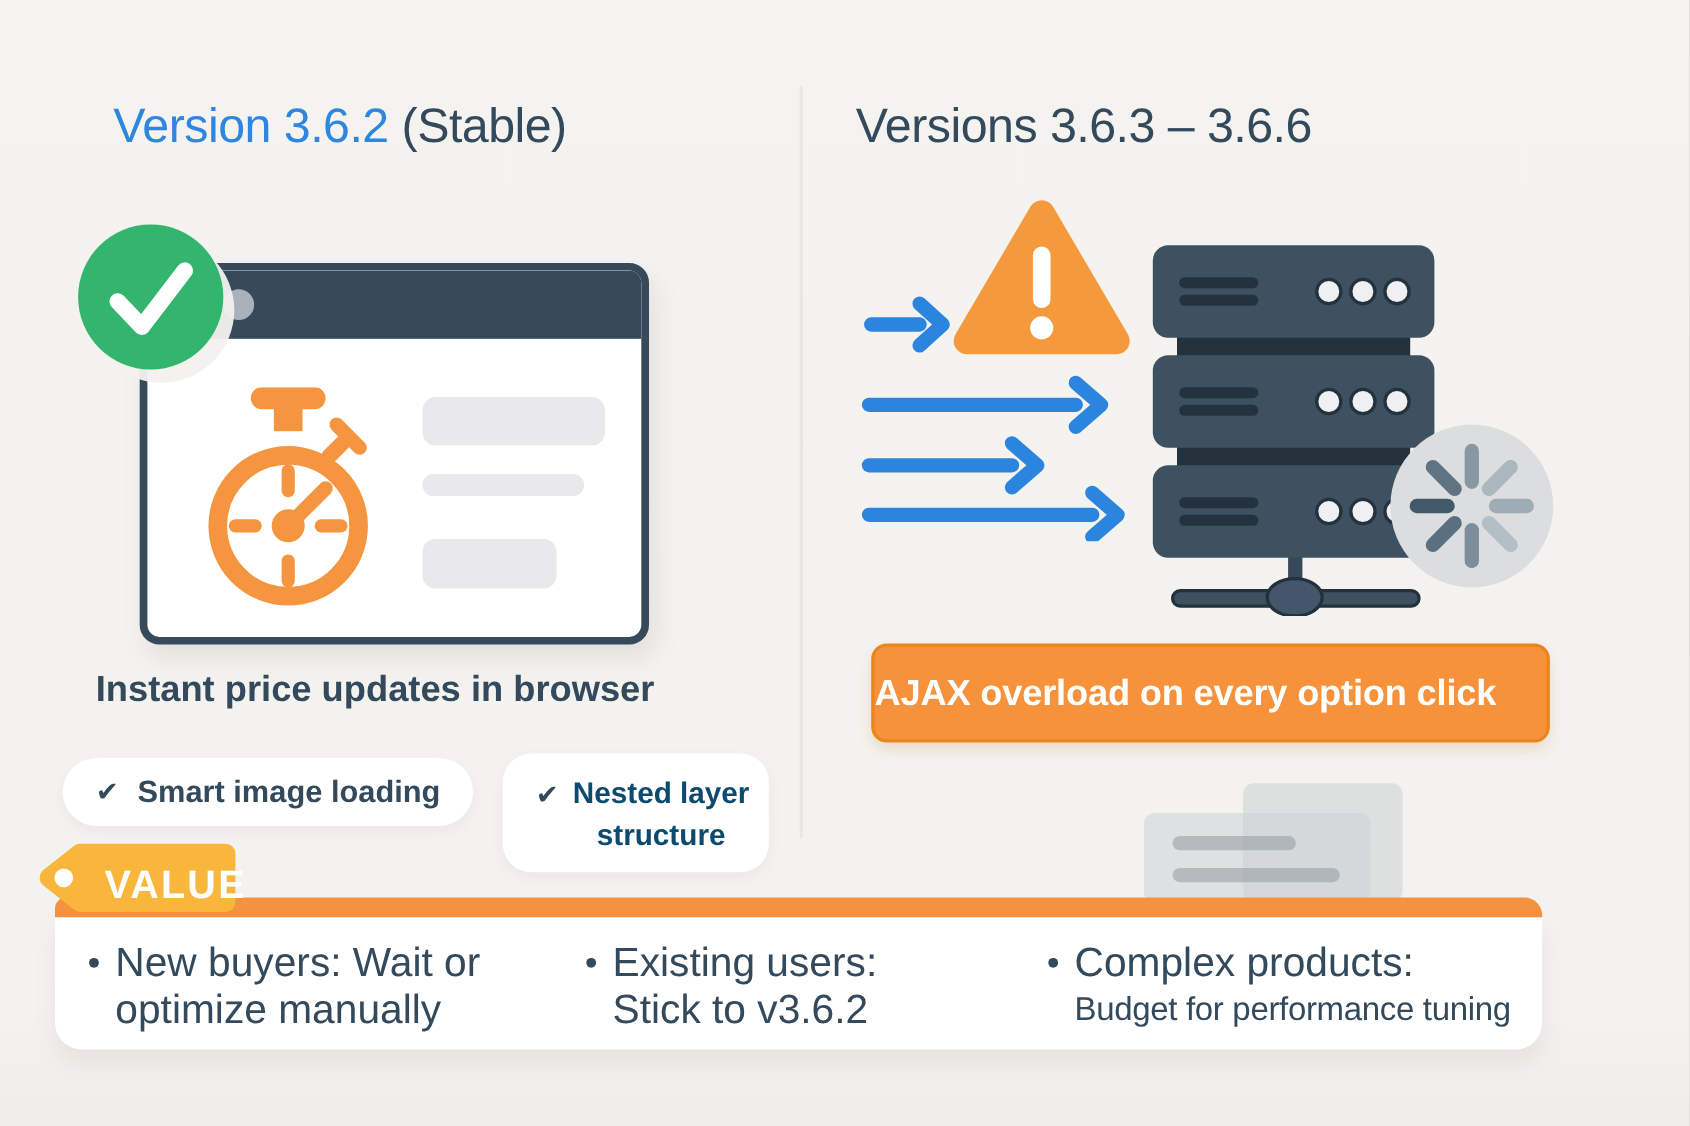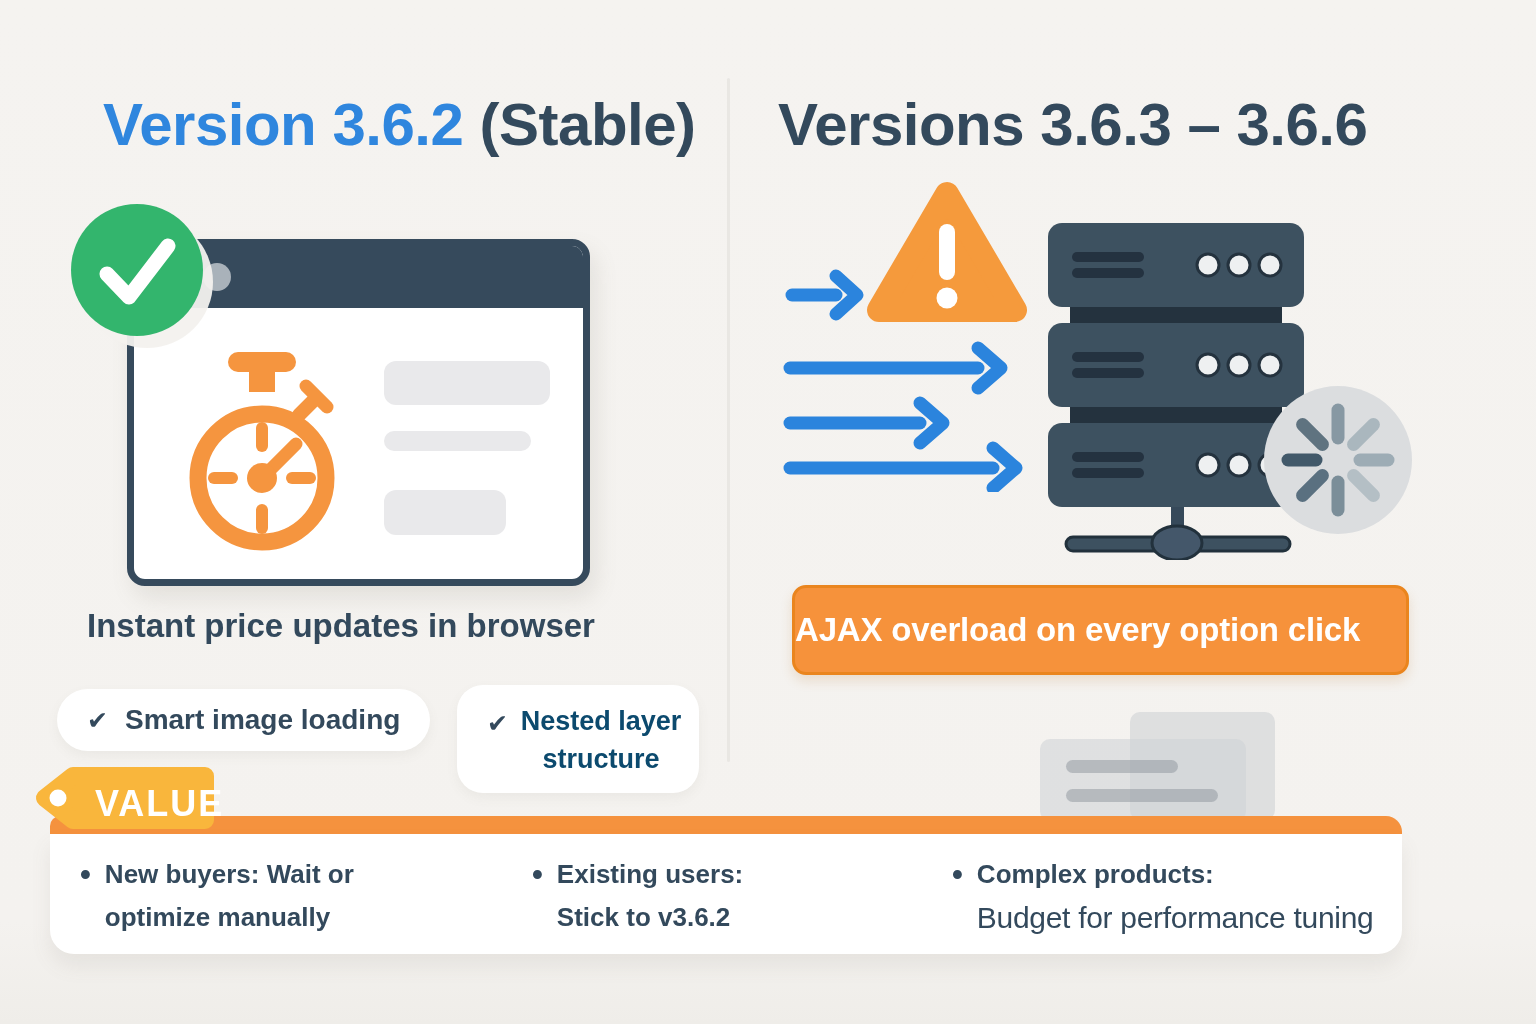--- a/index.html
+++ b/index.html
@@ -3,21 +3,21 @@
 <meta charset="utf-8">
 <style>
   html,body{margin:0;padding:0;background:#d8d6d3;}
   .stage{
     position:relative;width:1536px;height:1024px;overflow:hidden;
     background:linear-gradient(180deg,#f5f3f0 0%,#f4f2ef 90%,#efede9 100%);
     font-family:"Liberation Sans",sans-serif;color:#334a5e;
   }
   .abs{position:absolute;}
   
-  .title{font-size:60px;font-weight:700;letter-spacing:-0.5px;white-space:nowrap;}
+  .title{font-size:44px;font-weight:400;letter-spacing:-0.5px;white-space:nowrap;}
   .title .hl{color:#2f86de;}
   .title .rest{color:#33495c;}
   .divider{left:727px;top:78px;width:3px;height:684px;background:#e9e7e3;border-radius:2px;}
   
   .window{
     left:127px;top:239px;width:463px;height:347px;background:#fff;
     border:7px solid #364a5c;border-radius:18px;box-sizing:border-box;
     box-shadow:6px 12px 22px rgba(120,110,100,.14);overflow:hidden;
   }
   .titlebar{position:absolute;left:0;top:0;right:0;height:62px;background:#364a5c;}
@@ -57,21 +57,21 @@
   .gc-front{left:1040px;top:739px;width:206px;height:82px;background:rgba(206,209,213,.55);}
   .gc-bar{height:13px;border-radius:7px;background:rgba(148,155,163,.55);}
   
   .vbar{left:50px;top:816px;width:1352px;height:18px;background:#f5923e;border-radius:10px 16px 0 0;z-index:2;}
   .vpanel{left:50px;top:834px;width:1352px;height:120px;background:#fff;border-radius:0 0 24px 24px;
     box-shadow:0 12px 20px rgba(120,110,100,.10);z-index:2;}
   .vtag{z-index:3;}
   .vtag-label{left:95px;top:783px;z-index:4;color:#fff;font-size:36px;font-weight:800;letter-spacing:2px;}
   .bullet{display:flex;gap:14px;z-index:3;}
   .bullet .dot{font-size:31px;font-weight:700;line-height:43px;color:#33495c;}
-  .bullet .l{font-size:26px;font-weight:700;line-height:43px;color:#33495c;white-space:nowrap;}
+  .bullet .l{font-size:37px;font-weight:400;line-height:43px;color:#33495c;white-space:nowrap;}
   .bullet .l.light{font-size:30px;font-weight:400;letter-spacing:-0.3px;}
   .b1{left:80px;top:853px;}
   .b2{left:532px;top:853px;}
   .b3{left:952px;top:853px;}
 </style>
 </head>
 <body>
 
 <div class="stage">
 

